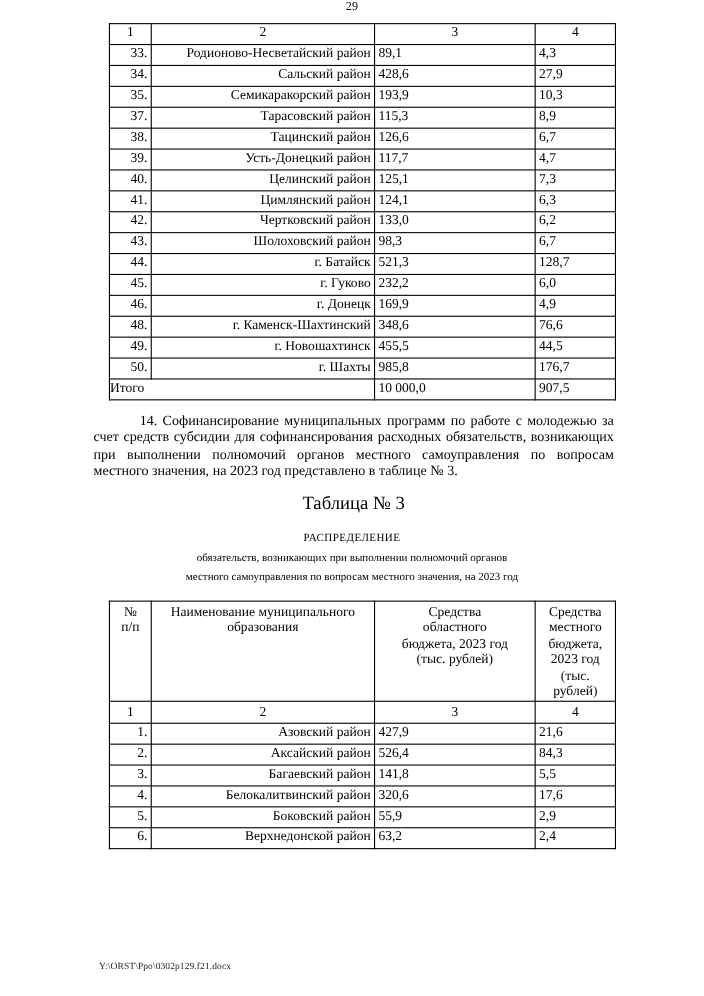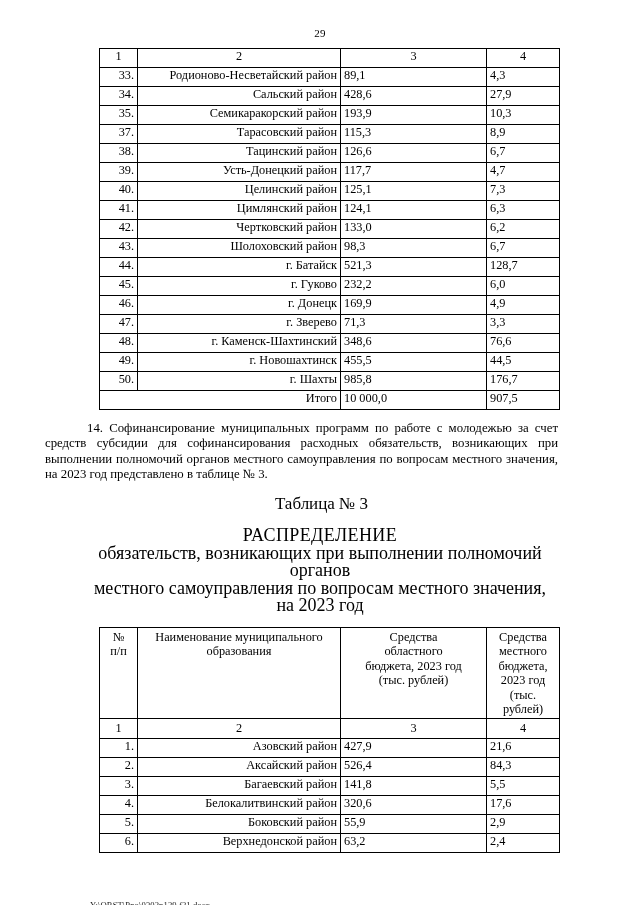--- a/index.html
+++ b/index.html
@@ -18,21 +18,20 @@
   .page {
     position: relative;
     width: 640px;
     height: 905px;
     box-sizing: border-box;
     padding: 0;
   }
   .page-number {
     text-align: center;
     font-size: 11px;
-    margin-top: 27px;
     margin-bottom: 0;
     line-height: 13px;
     letter-spacing: 0.2px;
   }
 
   
   table.doc-table {
     border-collapse: collapse;
     table-layout: fixed;
     font-size: 12.3px;
@@ -54,46 +53,46 @@
   #table-1 {
     width: 460px;
     margin: 8px 0 0 99px;
   }
   #table-1 td { height: 17px; }
   #table-1 .col1 { width: 38px; }
   #table-1 .col2 { width: 203px; }
   #table-1 .col3 { width: 146px; }
   #table-1 .col4 { width: 73px; }
   #table-1 .total-label {
-    text-align: right;
+    text-align: left;
     padding-left: 0;
   }
 
   
   .body-par {
-    margin: 11px 82px 0 45px;
+    margin: 11px 82px 0 85px;
     font-size: 12.8px;
     line-height: 15.3px;
     text-align: justify;
     text-indent: 42px;
     hyphens: none;
   }
   .table-ref {
     margin: 14px 82px 0 85px;
     font-size: 17px;
     line-height: 15.3px;
     text-align: center;
   }
 
   
   .heading-block {
     margin: 16px auto 0 auto;
     width: 470px;
     text-align: center;
-    font-size: 18px;
+    font-size: 10px;
     line-height: 17.5px;
   }
   .heading-block .h-main {
     letter-spacing: 0.4px;
   }
 
   
   #table-2 {
     width: 460px;
     margin: 12px 0 0 99px;
@@ -214,26 +213,20 @@
           <td class="c-num">45.</td>
           <td class="c-name">г. Гуково</td>
           <td class="c-val">232,2</td>
           <td class="c-val">6,0</td>
         </tr>
         <tr>
           <td class="c-num">46.</td>
           <td class="c-name">г. Донецк</td>
           <td class="c-val">169,9</td>
           <td class="c-val">4,9</td>
-        </tr>
-        <tr>
-          <td class="c-num">47.</td>
-          <td class="c-name">г. Зверево</td>
-          <td class="c-val">71,3</td>
-          <td class="c-val">3,3</td>
         </tr>
         <tr>
           <td class="c-num">48.</td>
           <td class="c-name">г. Каменск-Шахтинский</td>
           <td class="c-val">348,6</td>
           <td class="c-val">76,6</td>
         </tr>
         <tr>
           <td class="c-num">49.</td>
           <td class="c-name">г. Новошахтинск</td>

